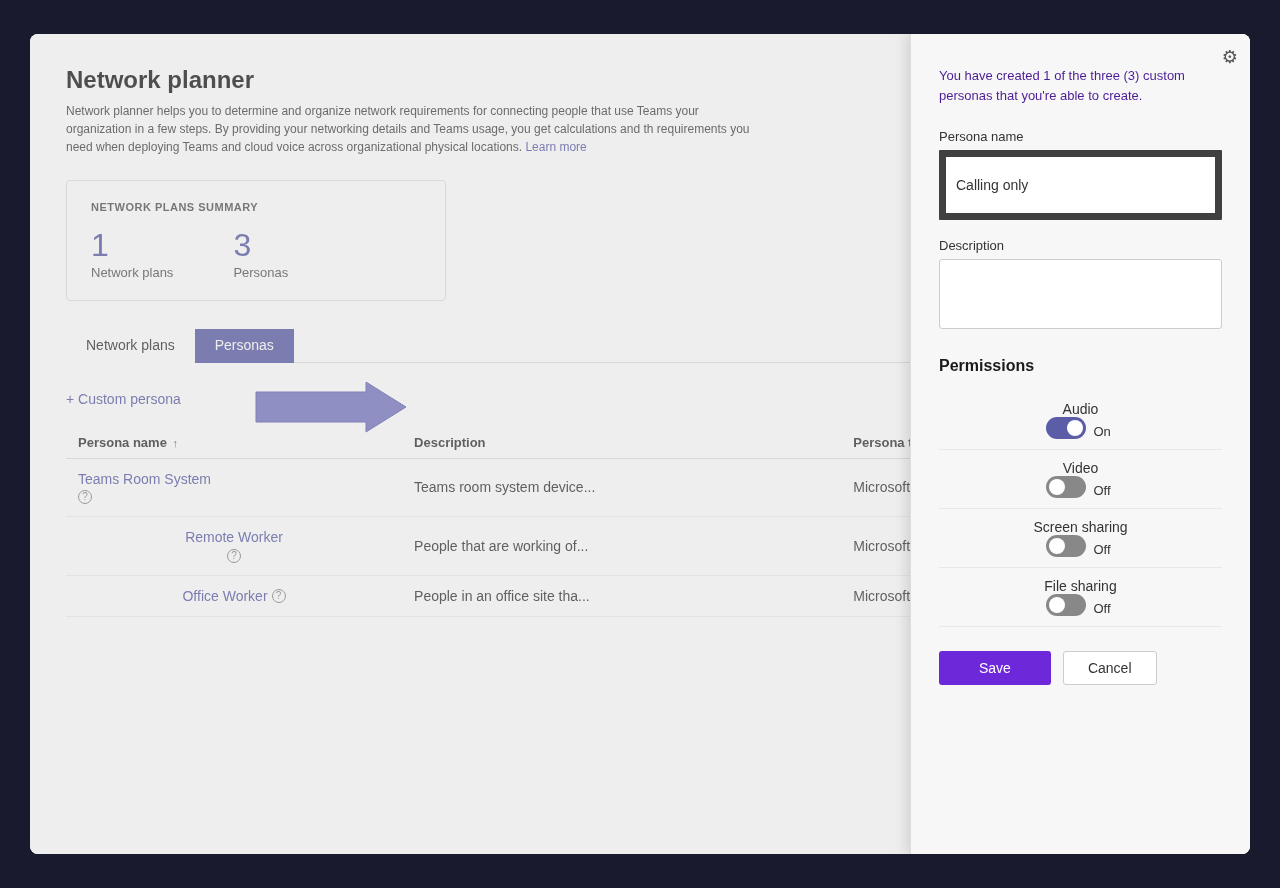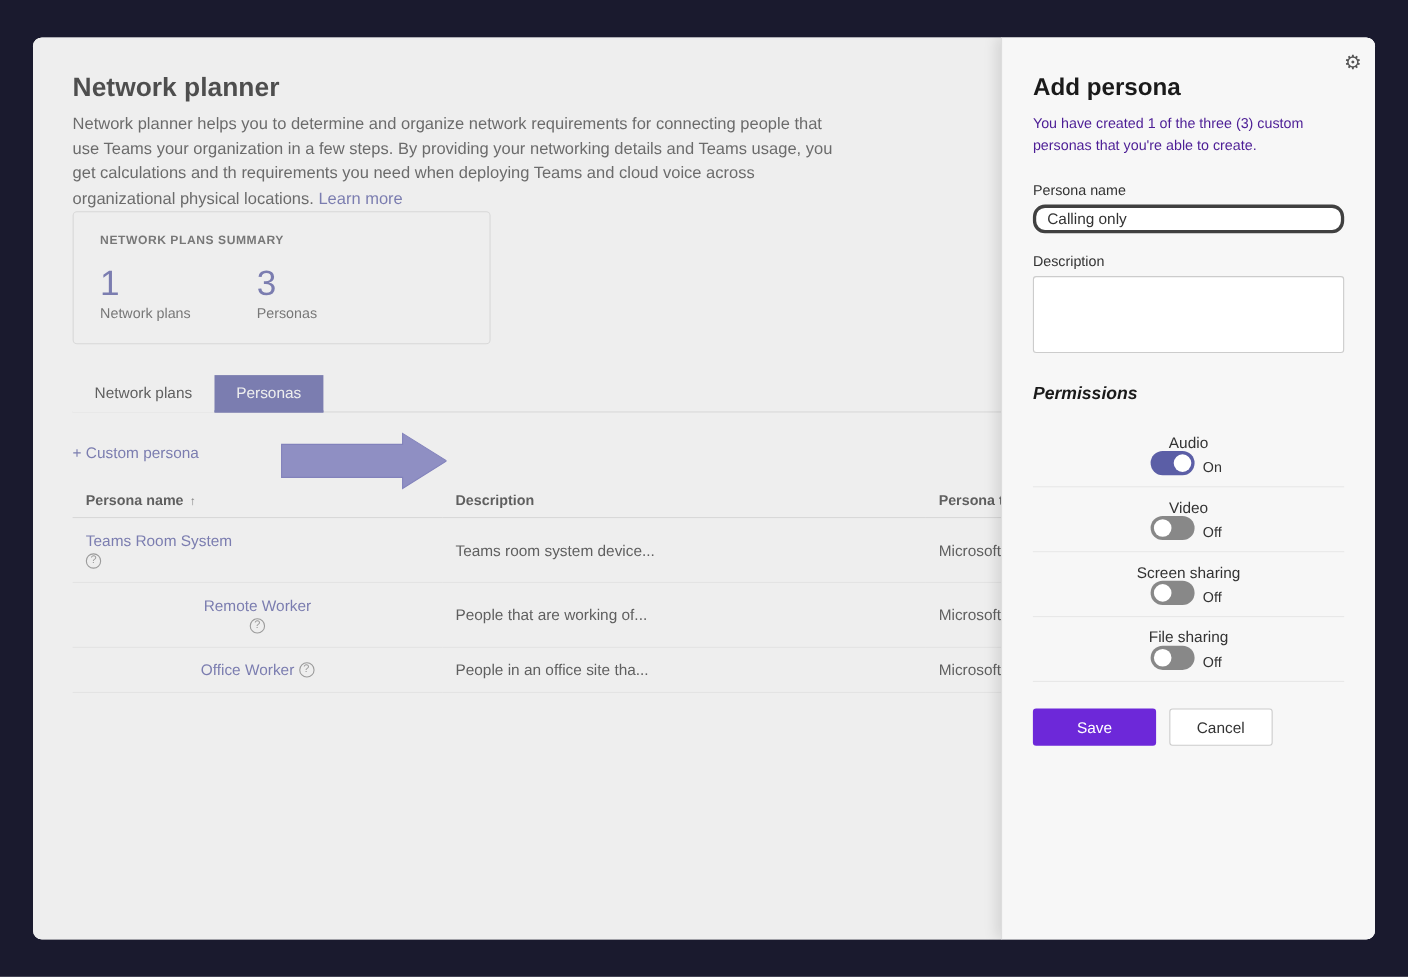--- a/index.html
+++ b/index.html
@@ -29,24 +29,25 @@
       padding: 32px 36px;
       overflow: hidden;
     }
     .page-title {
       font-size: 24px;
       font-weight: 700;
       color: #1a1a1a;
       margin-bottom: 8px;
     }
     .page-desc {
-      font-size: 15px;
+      font-size: 12px;
       color: #444;
       line-height: 1.5;
       max-width: 700px;
+      margin-bottom: 24px;
     }
     .learn-more {
       color: #5b5ea6;
       text-decoration: none;
     }
     .summary-card {
       border: 1px solid #e0e0e0;
       border-radius: 4px;
       padding: 20px 24px;
       width: 380px;
@@ -189,23 +190,23 @@
     }
     .form-label {
       font-size: 13px;
       color: #333;
       font-weight: 500;
       margin-bottom: 6px;
       display: block;
     }
     .form-input {
       width: 100%;
-      padding: 2px 10px;
-      border: 3px solid #404040;
-      border-radius: 11px;
+      padding: 20px 10px;
+      border: 7px solid #404040;
+      border-radius: 1px;
       font-size: 14px;
       background: white;
       margin-bottom: 18px;
       color: #333;
       outline: none;
     }
     .form-textarea {
       width: 100%;
       height: 70px;
       padding: 8px 10px;
@@ -216,21 +217,20 @@
       margin-bottom: 24px;
       color: #333;
       outline: none;
       resize: none;
     }
     .permissions-title {
       font-size: 16px;
       font-weight: 700;
       color: #1a1a1a;
       margin-bottom: 16px;
-      font-style: italic;
     }
     .permission-row {
       display: flex;
       align-items: center;
       justify-content: space-between;
       padding: 10px 0;
       border-bottom: 1px solid #e8e8e8;
       flex-direction: column;
     }
     .permission-label {
@@ -407,21 +407,20 @@
         </tr>
       </tbody>
     </table>
 
     <div class="overlay-bg"></div>
   </div>
 
   <div class="side-panel">
     <span class="gear-icon">⚙</span>
 
-    <h2 class="panel-title">Add persona</h2>
     <p class="panel-subtitle">You have created 1 of the three (3) custom personas that you're able to create.</p>
 
     <label class="form-label">Persona name</label>
     <input class="form-input" type="text" value="Calling only" style="">
 
     <label class="form-label">Description</label>
     <textarea class="form-textarea" style=""></textarea>
 
     <h3 class="permissions-title">Permissions</h3>
 

